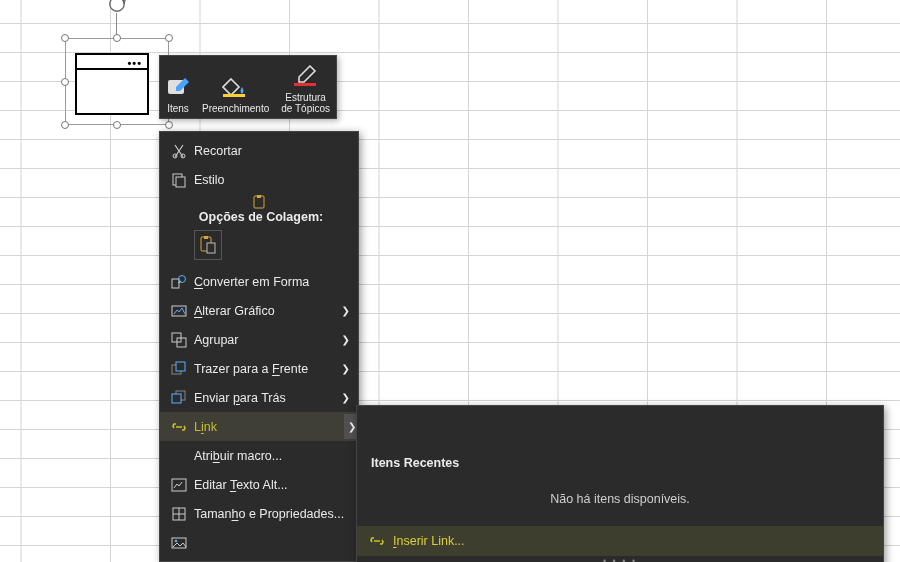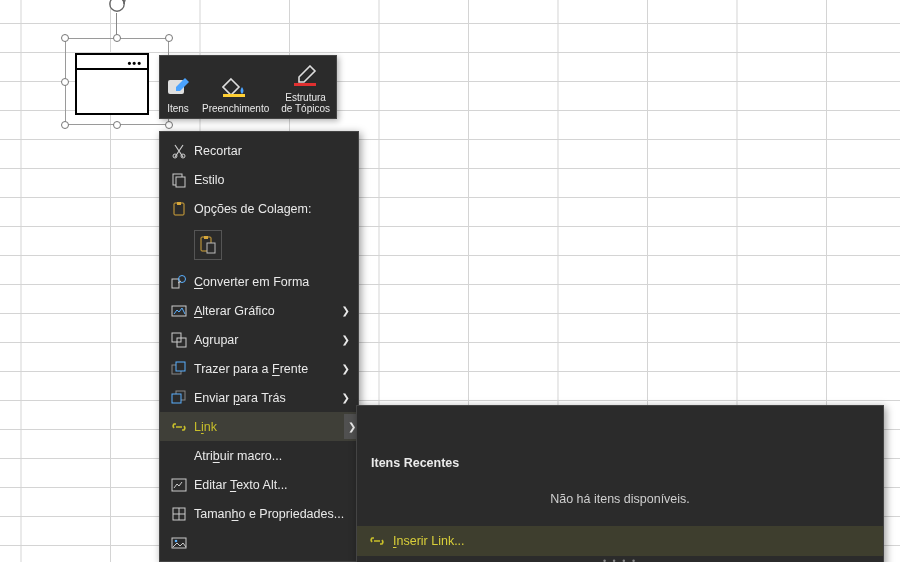--- a/index.html
+++ b/index.html
@@ -89,21 +89,21 @@
     height:29px; padding:0 8px 0 8px;
     color:#eaeaea; font-size:12.5px;
     position:relative;
   }
   .ctx-item.link-hover { background:#3f3f38; }
   .ctx-item .icon { width:22px; display:flex; justify-content:center; }
   .ctx-item .lbl { flex:1; padding-left:4px; }
   .ctx-item .chev {
     width:14px; color:#eaeaea; font-size:10px; text-align:right;
   }
-  .ctx-item.head { font-weight:400; }
+  .ctx-item.head { font-weight:700;flex-direction:column; }
   .ctx-paste-row { height:44px; padding-left:34px; display:flex; align-items:center;}
   .paste-cell {
     width:28px; height:30px; border:1px solid #555; display:flex; align-items:center; justify-content:center;
   }
   .ctx-item.link .lbl, .ctx-item.link .icon svg { color:#c8bf2a; }
   .u { text-decoration: underline; text-underline-offset:2px;}
 
   
   .submenu {
     position:absolute; left:356px; top:405px;

